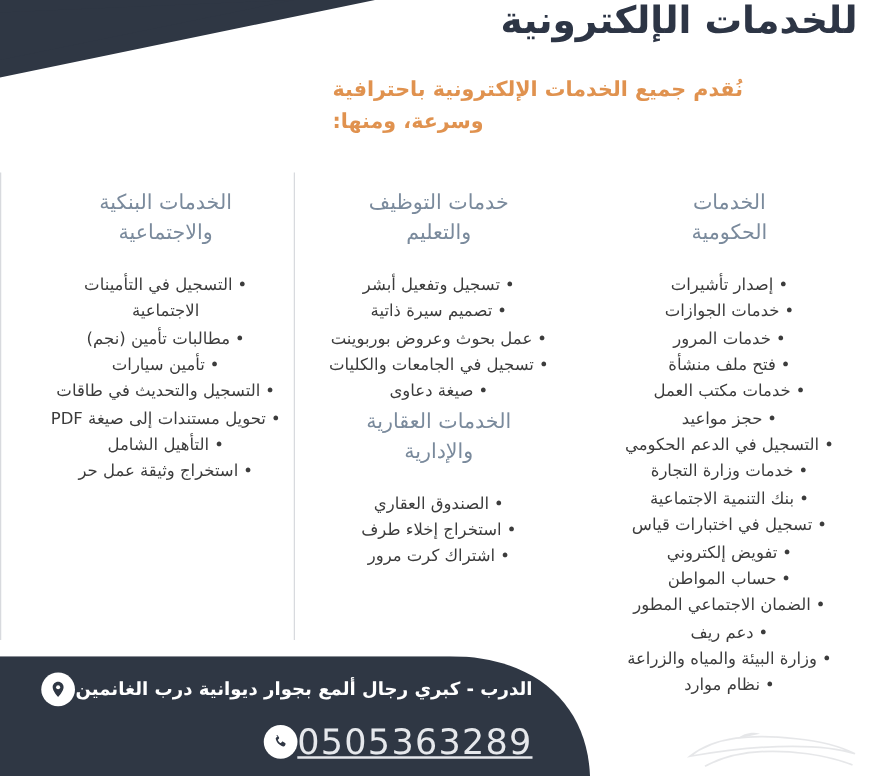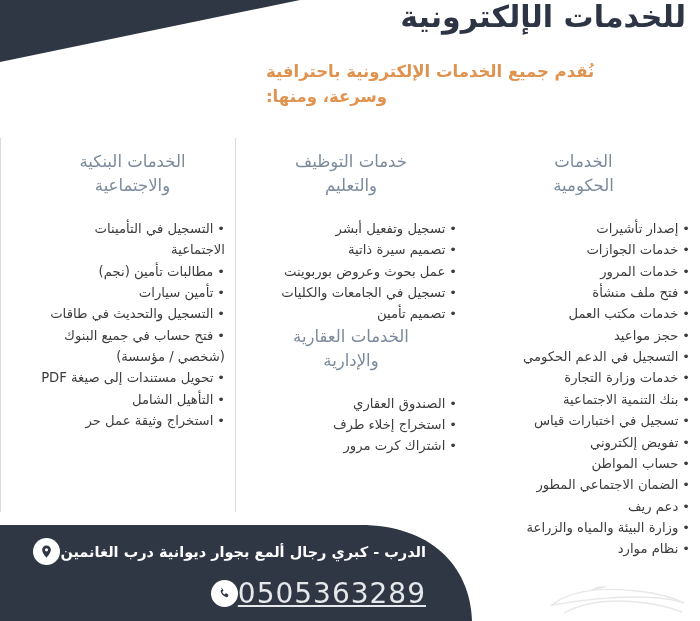--- a/index.html
+++ b/index.html
@@ -113,21 +113,20 @@
     list-style: none;
     margin: 0;
     padding: 0;
     font-size: 13.2px;
     color: #3c3c3c;
     line-height: 1.62;
   }
   .svc-list li {
     margin: 0;
     padding: 0;
-    text-align: right;
   }
   .svc-list li::before {
     content: "\2022";
     margin-left: 4px;
     font-size: 13px;
   }
 
   
   .footer {
     position: absolute;
@@ -255,21 +254,21 @@
     <div class="col col-employ col-divider">
       <div class="col-title">
         <span>خدمات التوظيف</span><br>
         <span>والتعليم</span>
       </div>
       <ul class="svc-list">
         <li>تسجيل وتفعيل أبشر</li>
         <li>تصميم سيرة ذاتية</li>
         <li>عمل بحوث وعروض بوربوينت</li>
         <li>تسجيل في الجامعات والكليات</li>
-        <li>تصميم تأمين</li>
+        <li>صيغة دعاوى</li>
       </ul>
 
       <div class="col-title second">
         <span>الخدمات العقارية</span><br>
         <span>والإدارية</span>
       </div>
       <ul class="svc-list">
         <li>الصندوق العقاري</li>
         <li>استخراج إخلاء طرف</li>
         <li>اشتراك كرت مرور</li>
@@ -279,21 +278,20 @@
     <div class="col col-bank col-divider">
       <div class="col-title">
         <span>الخدمات البنكية</span><br>
         <span>والاجتماعية</span>
       </div>
       <ul class="svc-list">
         <li>التسجيل في التأمينات الاجتماعية</li>
         <li>مطالبات تأمين (نجم)</li>
         <li>تأمين سيارات</li>
         <li>التسجيل والتحديث في طاقات</li>
-        <li>فتح حساب في جميع البنوك (شخصي / مؤسسة)</li>
         <li>تحويل مستندات إلى صيغة PDF</li>
         <li>التأهيل الشامل</li>
         <li>استخراج وثيقة عمل حر</li>
       </ul>
     </div>
 
   </div>
 
   <div class="footer">
     <svg class="footer-shape" viewBox="0 0 700 96" preserveAspectRatio="none">

